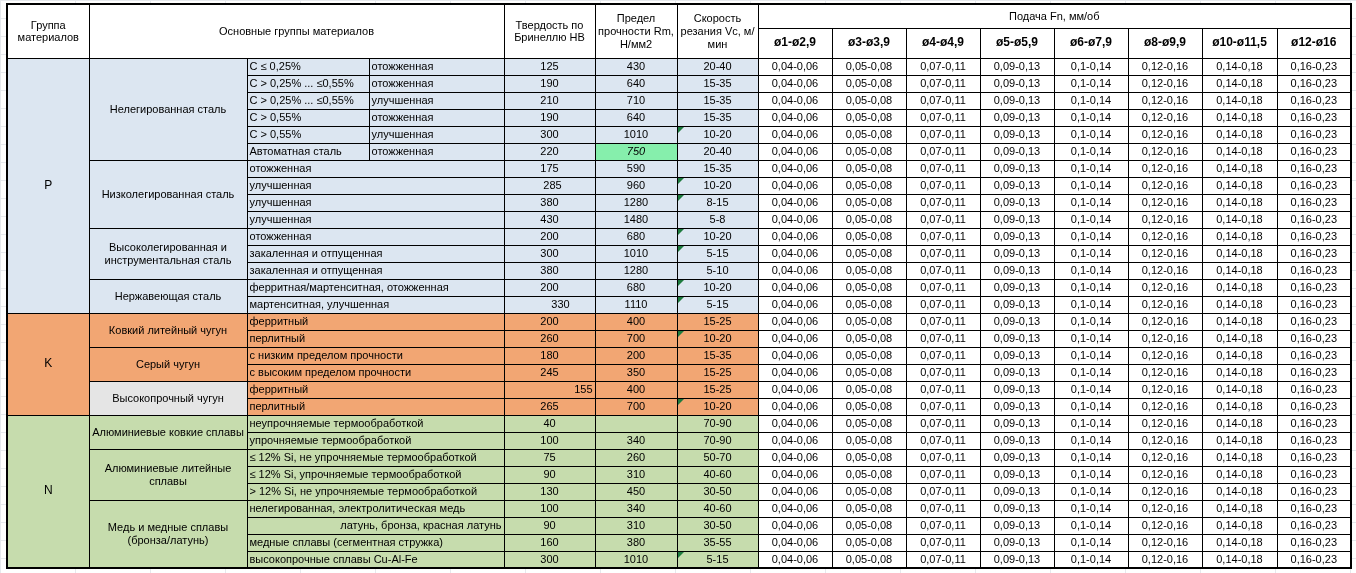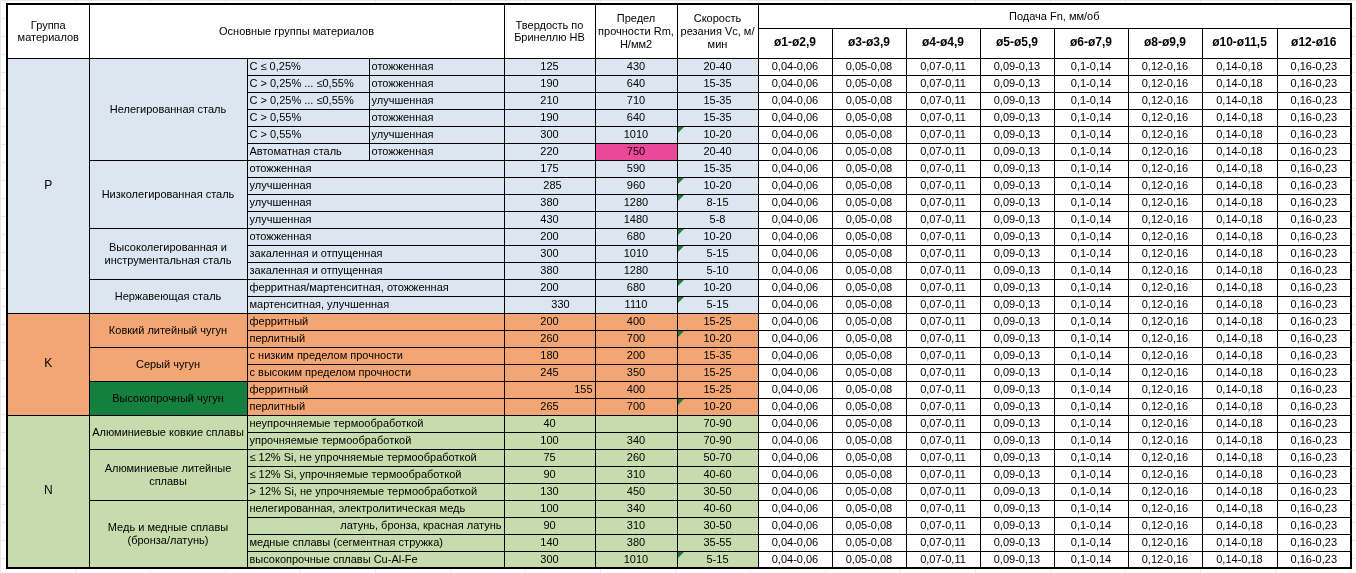--- a/index.html
+++ b/index.html
@@ -142,21 +142,21 @@
         <td class="feed">0,09-0,13</td>
         <td class="feed">0,1-0,14</td>
         <td class="feed">0,12-0,16</td>
         <td class="feed">0,14-0,18</td>
         <td class="feed">0,16-0,23</td>
       </tr>
       <tr>
         <td class="detail" colspan="1" style="background: rgb(220, 230, 241);">Автоматная сталь</td>
         <td class="detail" colspan="1" style="background: rgb(220, 230, 241);">отожженная</td>
         <td class="num" style="background: rgb(220, 230, 241);">220</td>
-        <td class="num" style="background: #ec4899;">750</td>
+        <td class="num" style="background: #86efac; font-style: italic;">750</td>
         <td class="num vc" style="background: rgb(220, 230, 241);">20-40</td>
         <td class="feed">0,04-0,06</td>
         <td class="feed">0,05-0,08</td>
         <td class="feed">0,07-0,11</td>
         <td class="feed">0,09-0,13</td>
         <td class="feed">0,1-0,14</td>
         <td class="feed">0,12-0,16</td>
         <td class="feed">0,14-0,18</td>
         <td class="feed">0,16-0,23</td>
       </tr>
@@ -342,21 +342,21 @@
         <td class="feed">0,04-0,06</td>
         <td class="feed">0,05-0,08</td>
         <td class="feed">0,07-0,11</td>
         <td class="feed">0,09-0,13</td>
         <td class="feed">0,1-0,14</td>
         <td class="feed">0,12-0,16</td>
         <td class="feed">0,14-0,18</td>
         <td class="feed">0,16-0,23</td>
       </tr>
       <tr>
-        <td class="subgroup" rowspan="2" style="background: #15803d;">Высокопрочный чугун</td>
+        <td class="subgroup" rowspan="2" style="background: #e5e5e5;">Высокопрочный чугун</td>
         <td class="detail" colspan="2" style="background: rgb(242, 166, 115);">ферритный</td>
         <td class="num" style="background: rgb(242, 166, 115); text-align: right;">155</td>
         <td class="num" style="background: rgb(242, 166, 115);">400</td>
         <td class="num vc" style="background: rgb(242, 166, 115);">15-25</td>
         <td class="feed">0,04-0,06</td>
         <td class="feed">0,05-0,08</td>
         <td class="feed">0,07-0,11</td>
         <td class="feed">0,09-0,13</td>
         <td class="feed">0,1-0,14</td>
         <td class="feed">0,12-0,16</td>
@@ -474,21 +474,21 @@
         <td class="feed">0,05-0,08</td>
         <td class="feed">0,07-0,11</td>
         <td class="feed">0,09-0,13</td>
         <td class="feed">0,1-0,14</td>
         <td class="feed">0,12-0,16</td>
         <td class="feed">0,14-0,18</td>
         <td class="feed">0,16-0,23</td>
       </tr>
       <tr>
         <td class="detail" colspan="2" style="background: rgb(198, 220, 173);">медные сплавы (сегментная стружка)</td>
-        <td class="num" style="background: rgb(198, 220, 173);">140</td>
+        <td class="num" style="background: rgb(198, 220, 173);">160</td>
         <td class="num" style="background: rgb(198, 220, 173);">380</td>
         <td class="num vc" style="background: rgb(198, 220, 173);">35-55</td>
         <td class="feed">0,04-0,06</td>
         <td class="feed">0,05-0,08</td>
         <td class="feed">0,07-0,11</td>
         <td class="feed">0,09-0,13</td>
         <td class="feed">0,1-0,14</td>
         <td class="feed">0,12-0,16</td>
         <td class="feed">0,14-0,18</td>
         <td class="feed">0,16-0,23</td>

